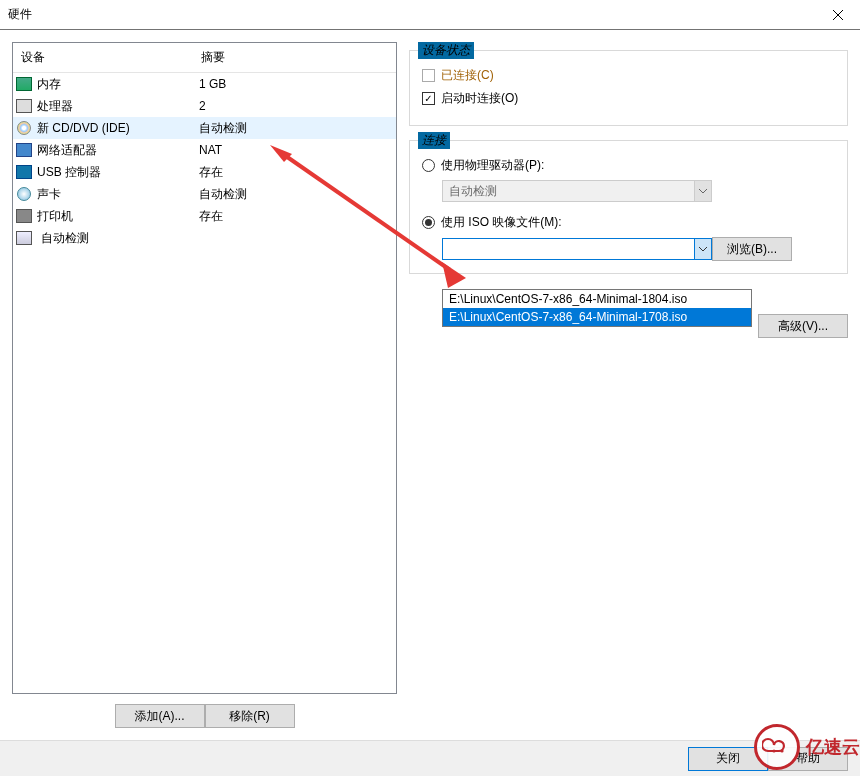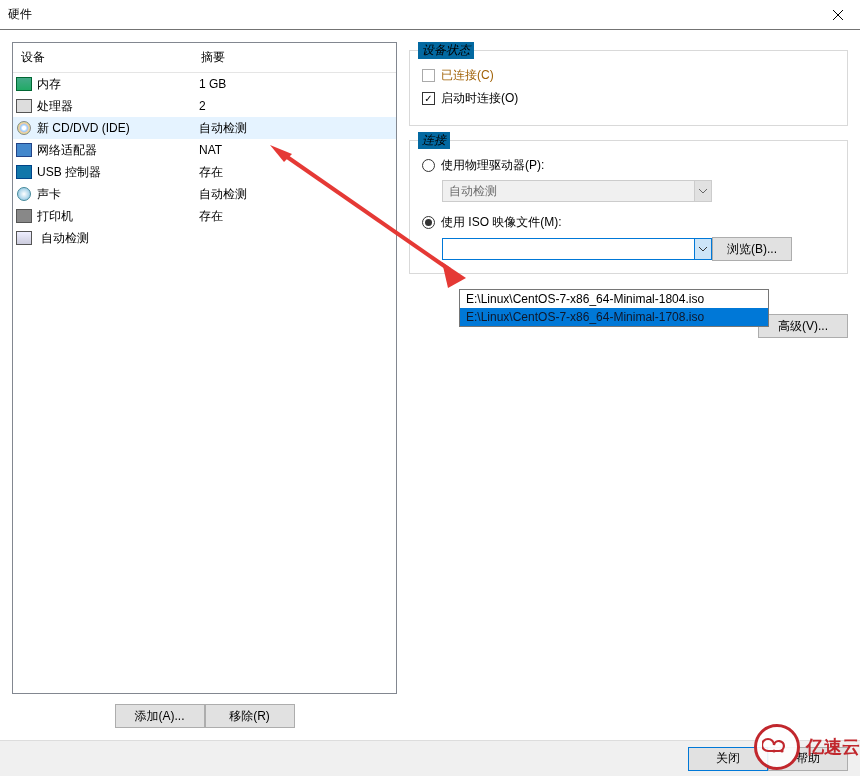--- a/index.html
+++ b/index.html
@@ -42,21 +42,21 @@
 
 .combo { display: flex; align-items: center; height: 22px; border: 1px solid #7a7a7a; background: #fff; width: 270px; }
 .combo.disabled { background: #f0f0f0; color: #6d6d6d; border-color: #ccc; }
 .combo-text { flex: 1; padding: 0 6px; overflow: hidden; white-space: nowrap; }
 .combo-arrow { width: 17px; height: 100%; display: flex; align-items: center; justify-content: center; border-left: 1px solid #ccc; background: #e1e1e1; }
 .combo.focused { border-color: #0078d7; }
 .combo.focused .combo-arrow { background: #cce4f7; border-left-color: #0078d7; }
 
 .dropdown-list { position: absolute; border: 1px solid #767676; background: #fff; z-index: 10; }
 .dropdown-item { padding: 2px 6px; white-space: nowrap; font-size: 12px; }
-.dropdown-item.highlighted { background: #0078d7; color: #0f172a; }
+.dropdown-item.highlighted { background: #0078d7; color: #ffffff; }
 
 .browse-row { display: flex; align-items: center; margin-top: 4px; }
 
 .advanced-row { display: flex; justify-content: flex-end; margin-top: 40px; }
 
 .footer { position: absolute; bottom: 0; left: 0; right: 0; height: 36px; border-top: 1px solid #ddd; display: flex; align-items: center; justify-content: flex-end; padding: 0 12px; gap: 0; background: #f0f0f0; }
 .footer .btn { min-width: 80px; }
 .footer .btn.primary { border-color: #0078d7; }
 
 .arrow-annotation { position: absolute; pointer-events: none; z-index: 5; }
@@ -201,21 +201,21 @@
           <span class="combo-text"></span>
           <span class="combo-arrow">
             <svg width="8" height="5" viewBox="0 0 8 5">
                 <path d="M0 0 L4 4 L8 0" fill="none" stroke="#333"></path>
               </svg>
           </span>
         </div>
         <button class="btn" style="min-width:80px">浏览(B)...</button>
       </div>
 
-      <div class="dropdown-list" style="left:49px; top:148px; width:310px">
+      <div class="dropdown-list" style="left:32px; top:148px; width:310px">
         <div class="dropdown-item">E:\Linux\CentOS-7-x86_64-Minimal-1804.iso</div>
         <div class="dropdown-item highlighted">E:\Linux\CentOS-7-x86_64-Minimal-1708.iso</div>
       </div>
     </div>
 
     <div class="advanced-row">
       <button class="btn" style="min-width:90px">高级(V)...</button>
     </div>
 
   </div>

